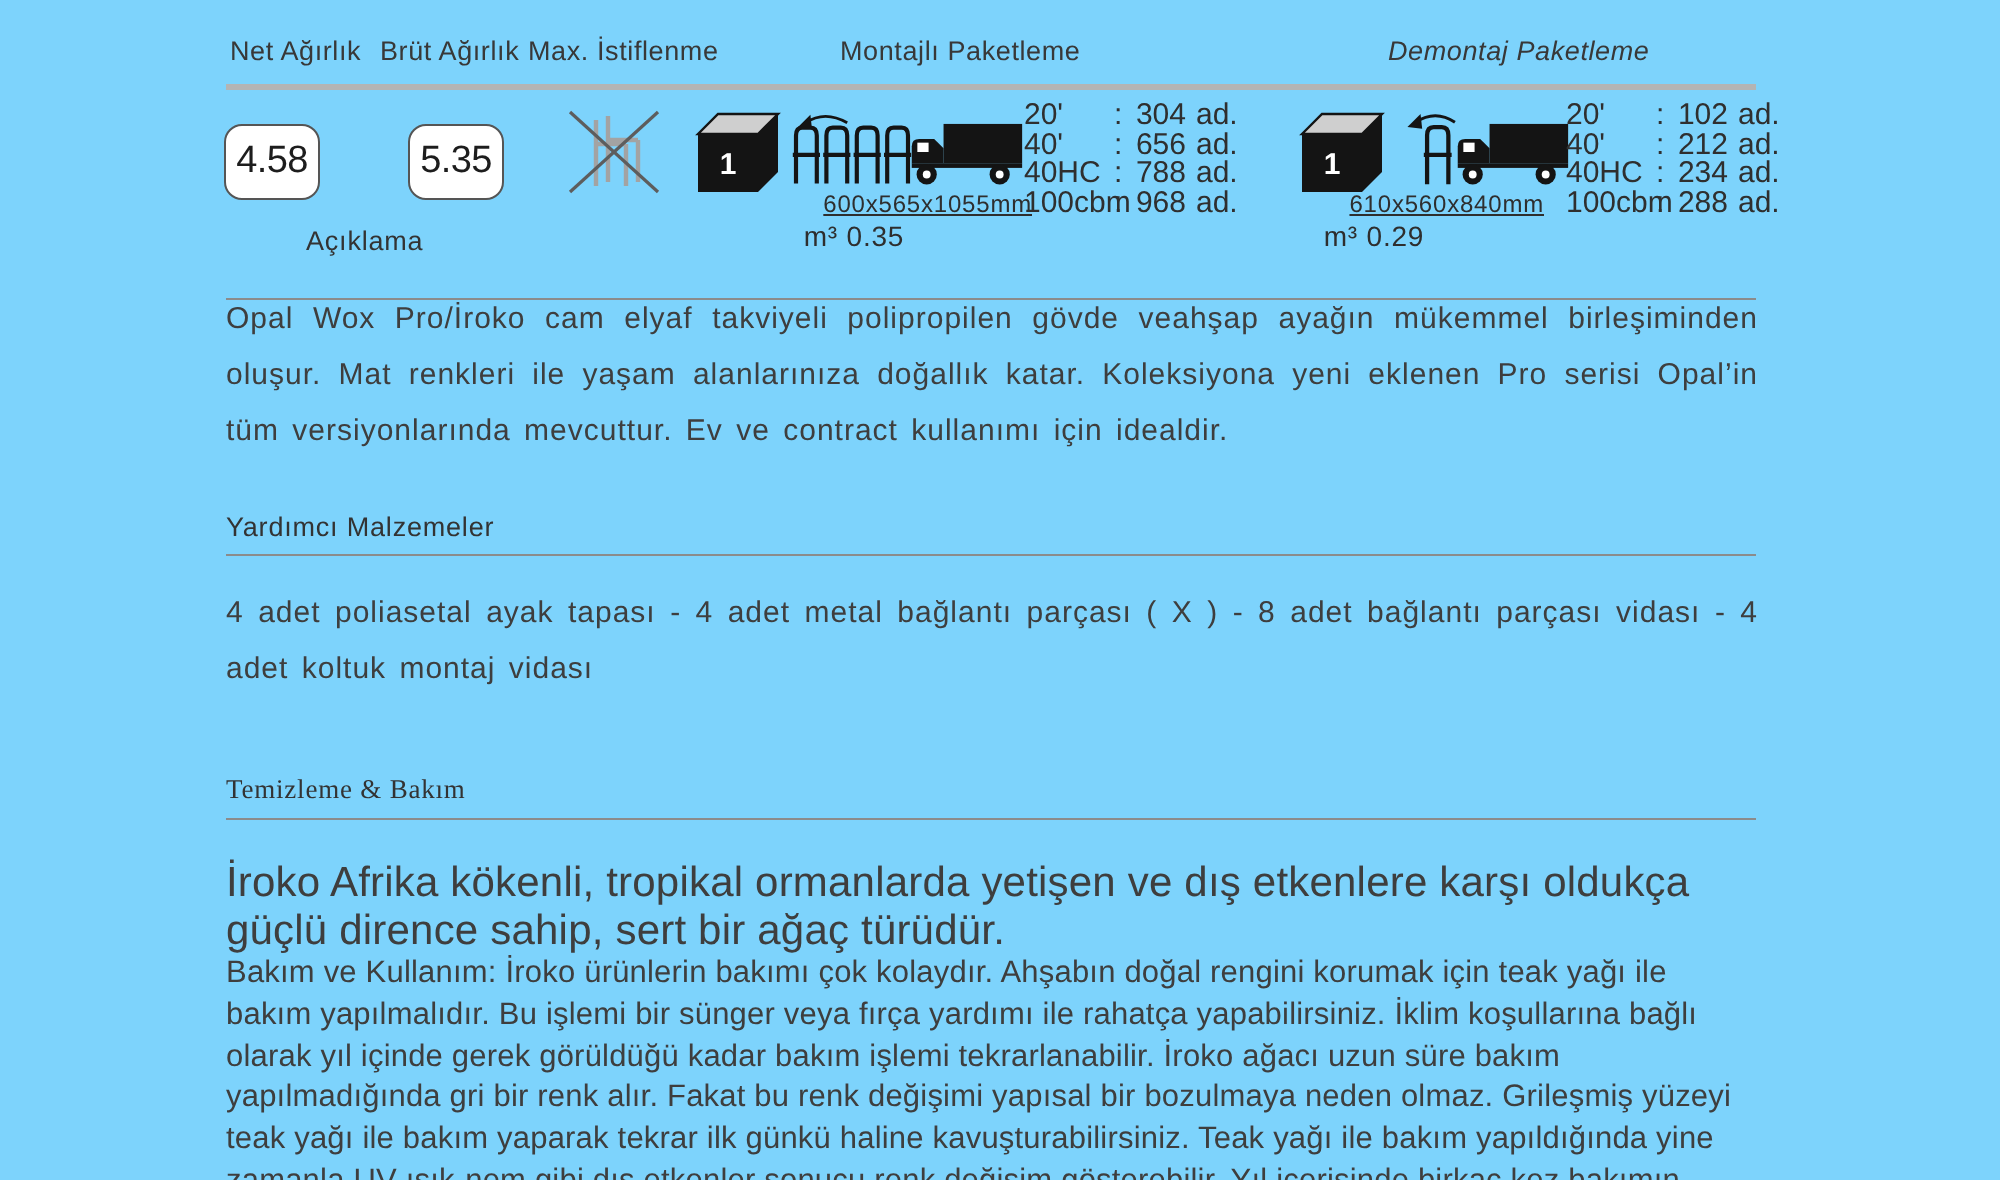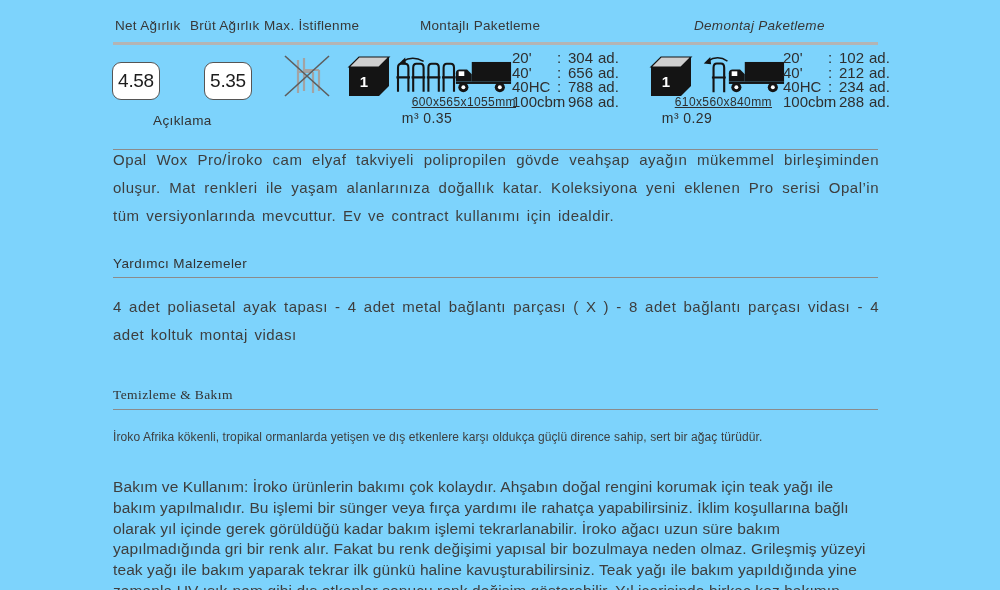--- a/index.html
+++ b/index.html
@@ -33,21 +33,21 @@
   .qty .row{display:grid;grid-template-columns:45px 8px 28px 24px;}
   .qty .u{padding-left:5px;}
   .qty .v{text-align:right;}
 
   
   .section-title{position:absolute;left:113px;font-size:13.5px;color:#333;letter-spacing:.4px;}
   .section-rule{position:absolute;left:113px;width:765px;height:1px;background:#8b8b8b;}
   .para{position:absolute;left:113px;width:766px;color:#3e3e3e;}
   #aciklama-body{top:146px;font-size:15px;line-height:28px;text-align:justify;letter-spacing:.5px;word-spacing:2px;}
   #yardimci-body{top:293px;font-size:15px;line-height:28px;text-align:justify;letter-spacing:.5px;word-spacing:2px;}
-  #temizleme-body1{top:430px;font-size:12px;letter-spacing:.1px;}
+  #temizleme-body1{top:430px;font-size:21px;letter-spacing:.1px;}
   #temizleme-body2{top:477px;font-size:15.5px;line-height:20.8px;letter-spacing:.1px;}
 </style>
 </head>
 <body>
 
 <div class="page">
 
   <div class="col-label" style="left:115px;">Net  Ağırlık</div>
   <div class="col-label" style="left:190px;">Brüt Ağırlık</div>
   <div class="col-label" style="left:264px;">Max. İstiflenme</div>

